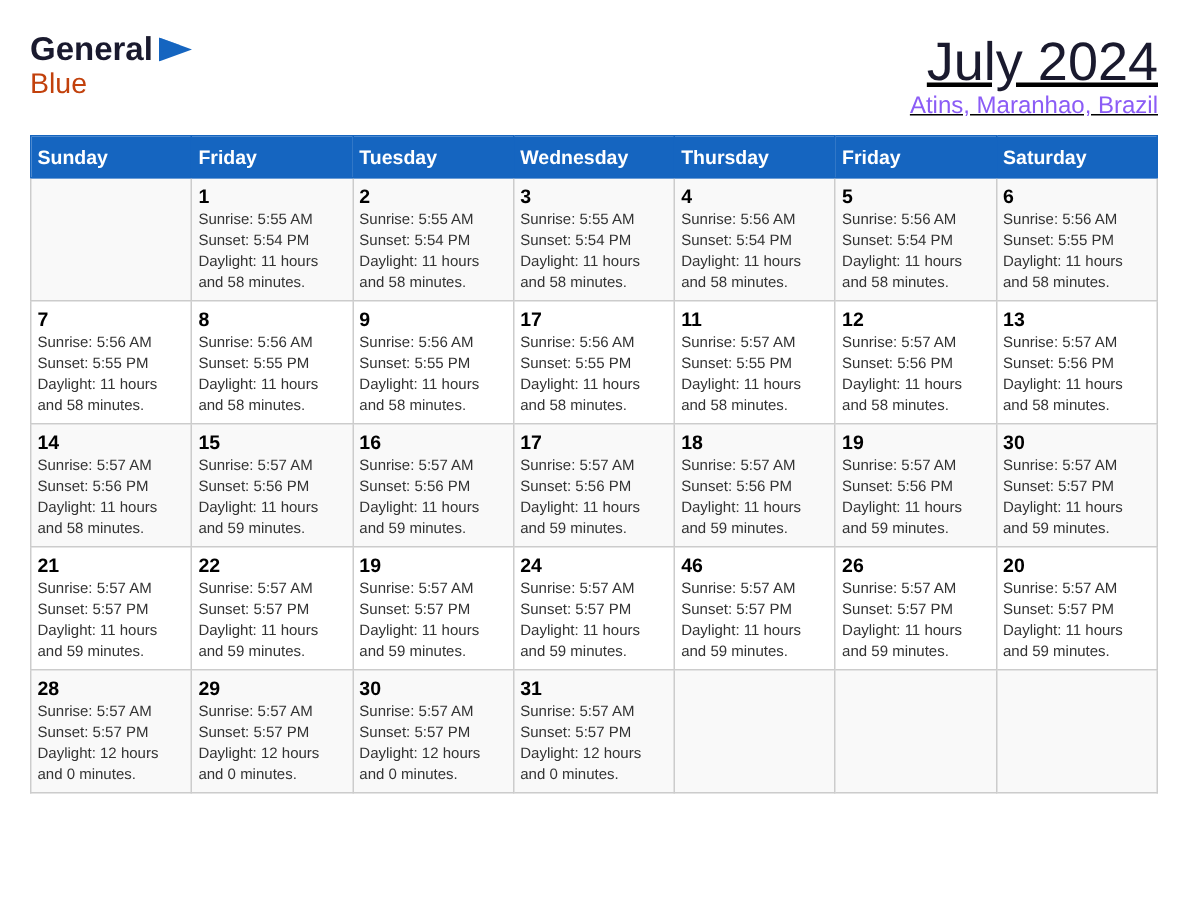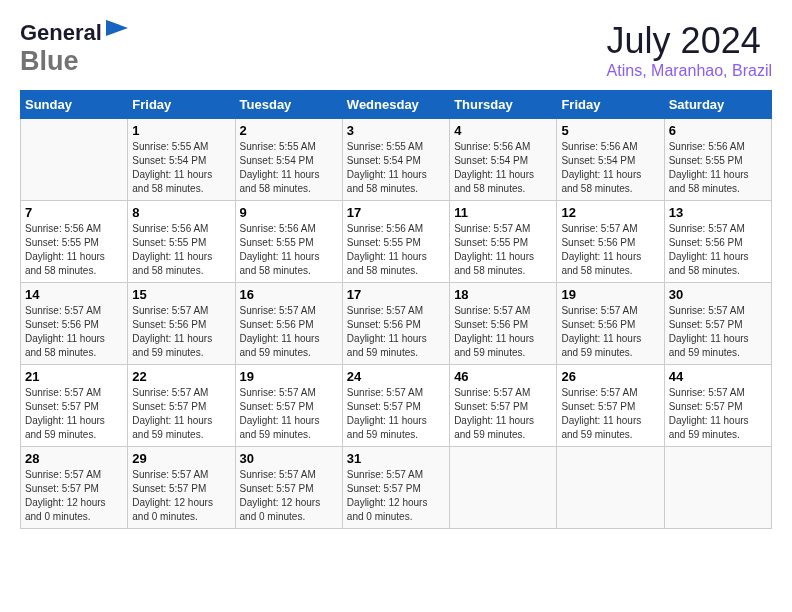--- a/index.html
+++ b/index.html
@@ -16,23 +16,26 @@
       align-items: flex-start;
       margin-bottom: 10px;
     }
     .logo {
       display: flex;
       flex-direction: column;
       align-items: flex-start;
     }
     .logo-top-line {
       display: flex;
+      align-items: center;
       gap: 2px;
     }
     .title-block {
+      text-align: right;
+      text-decoration: underline;
     }
     .month-title {
       font-size: 36px;
       color: #1a1a2e;
       font-weight: normal;
     }
     .location-title {
       font-size: 16px;
       color: #8b5cf6;
     }
@@ -84,21 +87,21 @@
 <div class="header">
   <div class="logo">
     <div class="logo-top-line">
       <span style="font-size:22px;font-weight:bold;color:#1a1a2e;">General</span>
       <svg width="22" height="16" viewBox="0 0 22 16" style="margin-left:2px;">
         <polygon points="0,0 22,8 0,16" fill="#1565c0"></polygon>
         <polygon points="0,0 14,5 0,10" fill="#1565c0" opacity="0.6"></polygon>
       </svg>
     </div>
     <div>
-      <span style="font-size:27px;font-weight:bold;color:#737373;">Blue</span>
+      <span style="font-size:19px;font-weight:normal;color:#c2410c;">Blue</span>
     </div>
   </div>
   <div class="title-block">
     <div class="month-title">July 2024</div>
     <div class="location-title">Atins, Maranhao, Brazil</div>
   </div>
 </div>
 
 <table>
   <thead>
@@ -271,21 +274,21 @@
 Sunset: 5:57 PM
 Daylight: 11 hours and 59 minutes.</div>
         </td>
         <td>
           <div class="day-number">26</div>
           <div class="day-info" style="white-space: pre-line;">Sunrise: 5:57 AM
 Sunset: 5:57 PM
 Daylight: 11 hours and 59 minutes.</div>
         </td>
         <td>
-          <div class="day-number">44</div>
+          <div class="day-number">20</div>
           <div class="day-info" style="white-space: pre-line;">Sunrise: 5:57 AM
 Sunset: 5:57 PM
 Daylight: 11 hours and 59 minutes.</div>
         </td>
       </tr>
       <tr>
         <td>
           <div class="day-number">28</div>
           <div class="day-info" style="white-space: pre-line;">Sunrise: 5:57 AM
 Sunset: 5:57 PM

